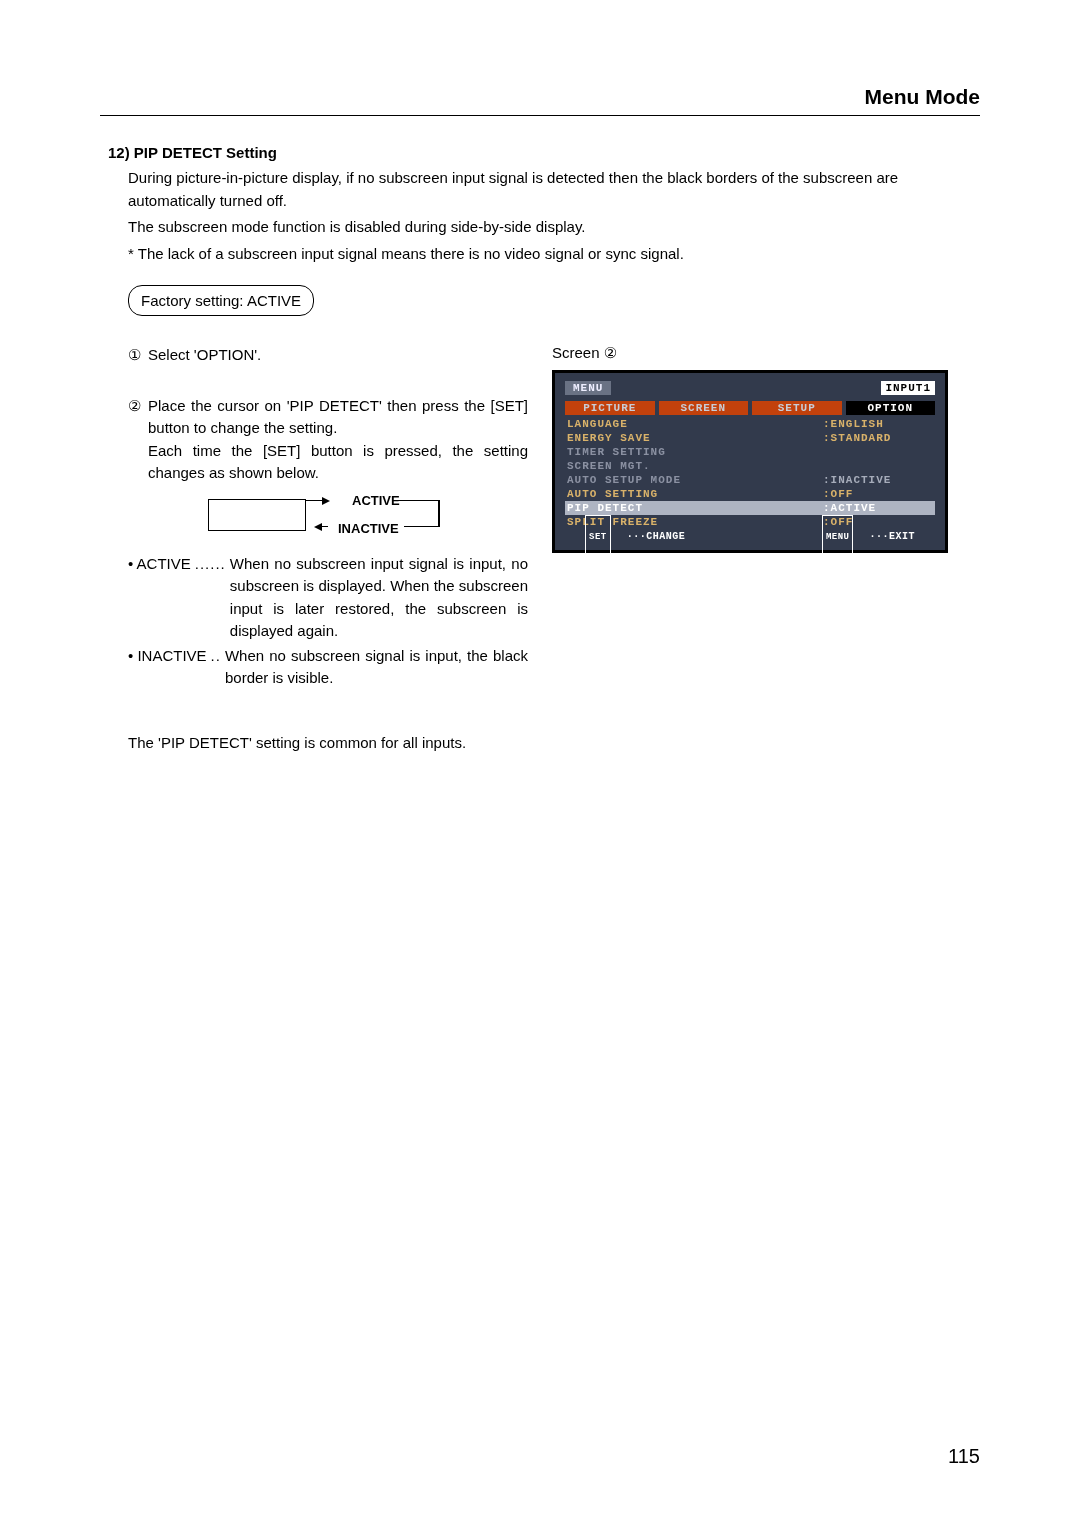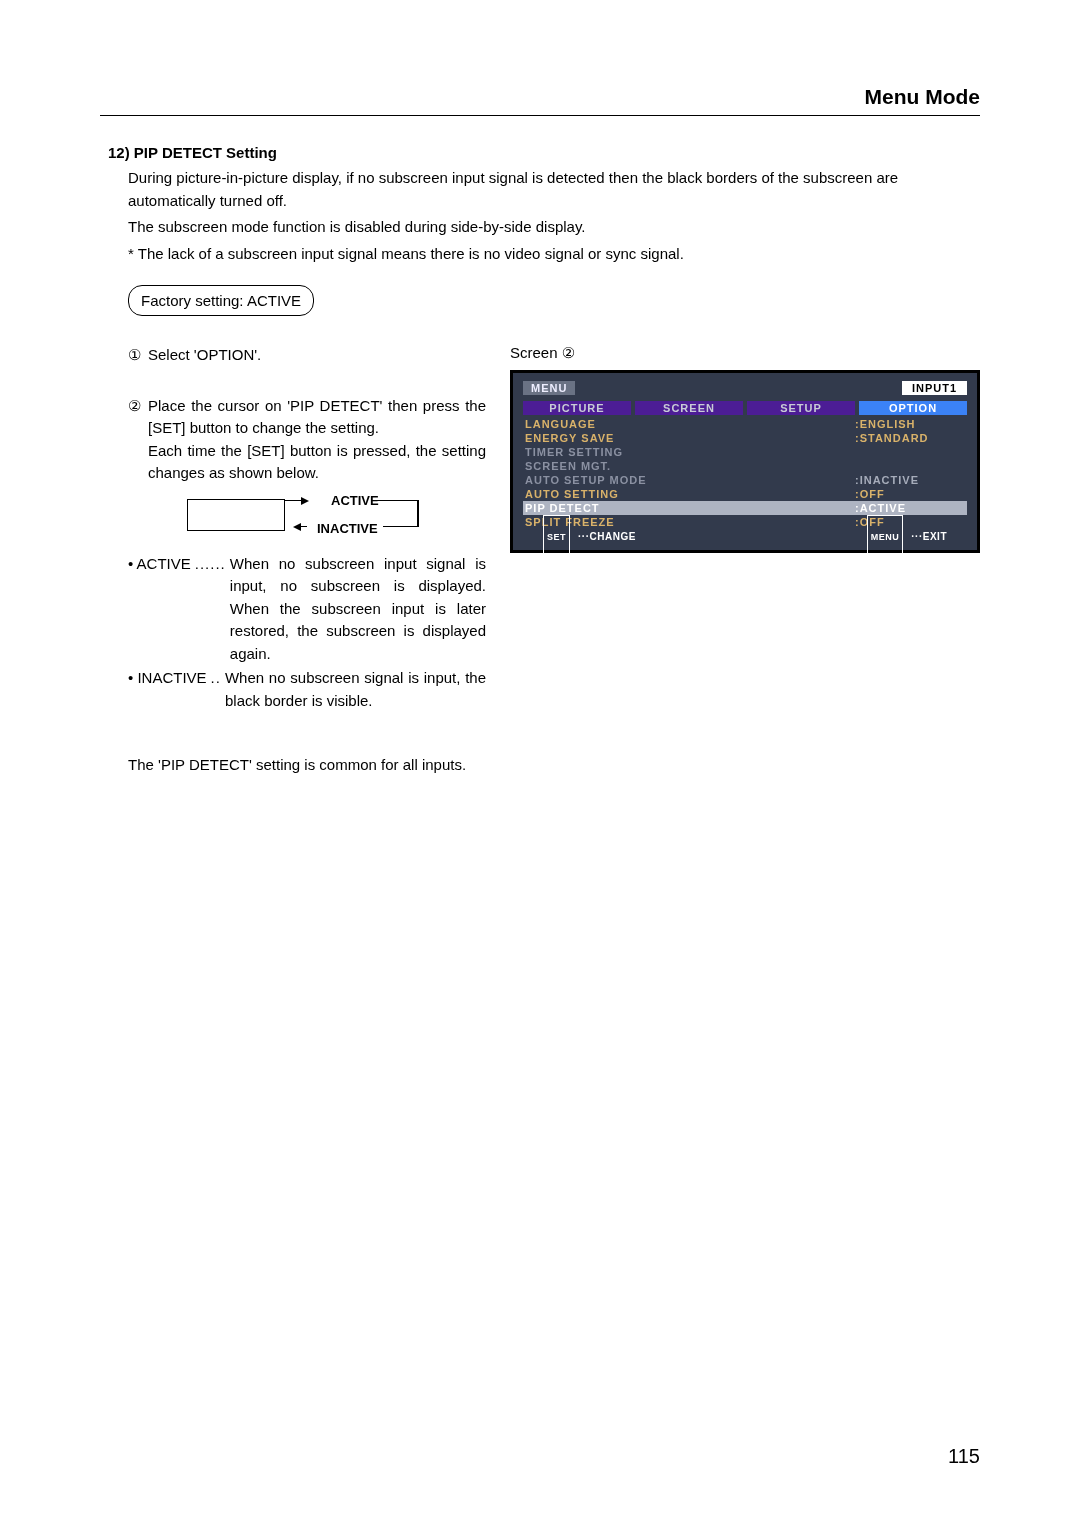--- a/index.html
+++ b/index.html
@@ -149,61 +149,61 @@
     font-size: 15px;
   }
   .screen-label {
     font-size: 15px;
     margin-bottom: 8px;
   }
   .osd {
     border: 3px solid #000;
     background: #323a4c;
     padding: 8px 10px 8px 10px;
-    width: 470px;
-    font-family: Liberation Sans, sans-serif;
+    width: 396px;
+    font-family: Liberation Mono, monospace;
   }
   .osd-top {
     display: flex;
     justify-content: space-between;
     margin-bottom: 6px;
   }
   .osd-badge {
     background: #6a7284;
     color: #eef;
     font-size: 11px;
     font-weight: bold;
     letter-spacing: 1px;
     padding: 1px 8px;
   }
   .osd-badge-inv {
     background: #fff;
     color: #000;
     font-size: 11px;
     font-weight: bold;
     letter-spacing: 1px;
-    padding: 1px 10px;
+    padding: 1px 4px;
   }
   .osd-tabs {
     display: flex;
     gap: 4px;
     margin-bottom: 2px;
   }
   .osd-tab {
-    background: #4c1d95;
+    background: #c2410c;
     color: #c8ccd6;
     font-size: 11px;
     font-weight: bold;
     letter-spacing: 1px;
     padding: 1px 0;
     text-align: center;
     flex: 1;
   }
   .osd-tab.sel {
-    background: #3b82f6;
+    background: #000000;
     color: #fff;
   }
   .osd-row {
     display: flex;
     font-size: 11px;
     font-weight: bold;
     letter-spacing: 1px;
     color: #8b91a2;
     padding: 1px 2px;
   }
@@ -219,21 +219,21 @@
     justify-content: space-between;
     font-size: 10px;
     font-weight: bold;
     color: #fff;
     padding: 2px 20px 0 20px;
     letter-spacing: 0.5px;
   }
   .osd-foot-btn {
     border: 1px solid #fff;
     padding: 16px 3px;
-    margin-right: 8px;
+    margin-right: 16px;
     font-size: 9px;
   }
   .page-number {
     position: absolute;
     bottom: 60px;
     right: 100px;
     font-size: 20px;
   }
 </style>
 </head>

